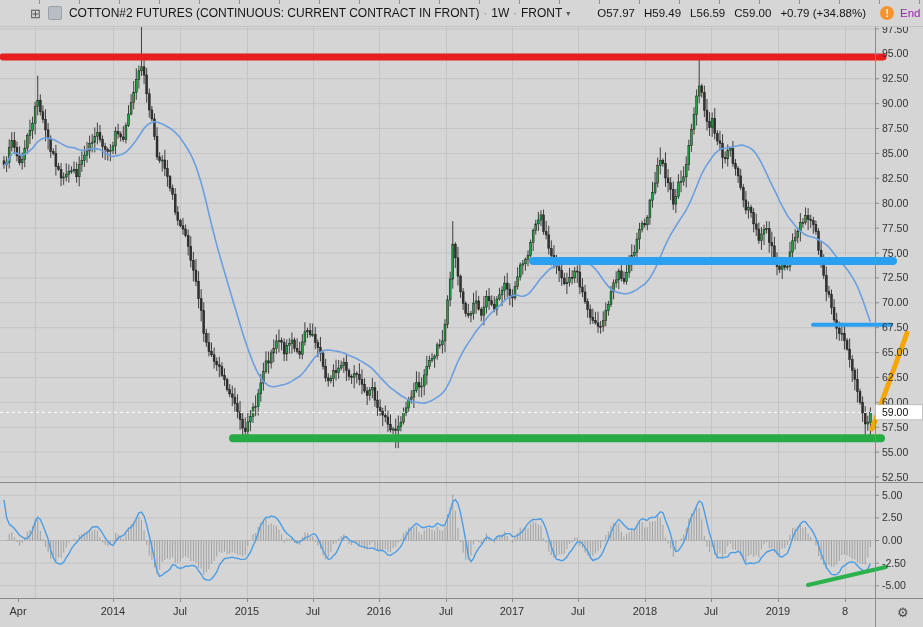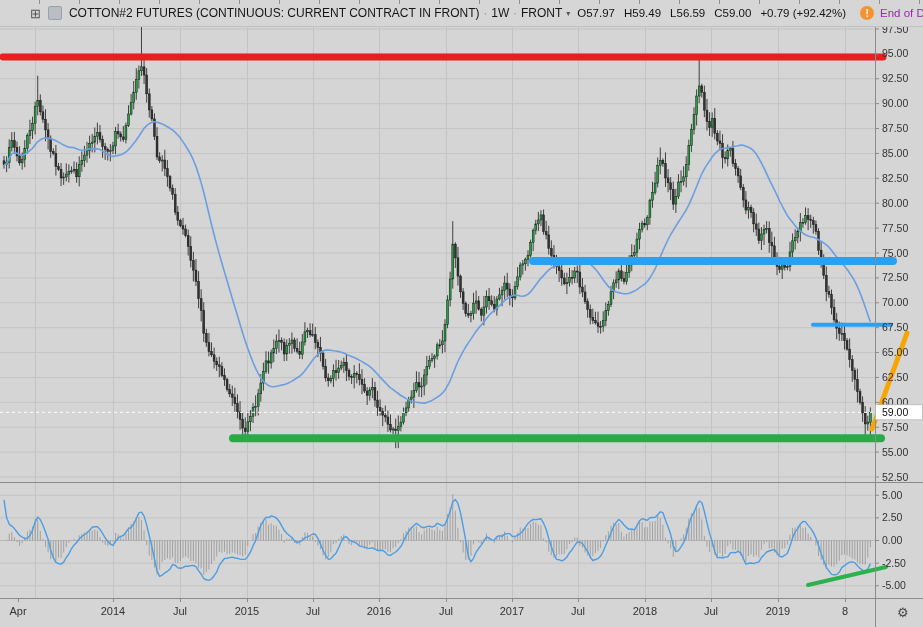--- a/index.html
+++ b/index.html
@@ -11,21 +11,21 @@
     padding:0 16px 0 30px;font-size:11.5px;color:#1c1c1c;
     background-color:#d6d6d6;border-bottom:1px solid #c2c2c2;white-space:nowrap;}
   .toolbar::before{content:'';position:absolute;left:0;top:0;width:100%;height:4px;
     background:repeating-linear-gradient(to right,transparent 0 39px,#8f8f8f 39px 40px);}
   .plusbox{font-size:13px;color:#555;line-height:1;}
   .swatch{width:12px;height:12px;background:#b9bec5;border:1px solid #9ba1a8;border-radius:2px;flex:0 0 auto;}
   .title{font-size:12px;color:#161616;}
   .dot{color:#8d8d8d;font-size:11px;margin:0 -3px;}
   .res,.exch{font-size:12px;color:#161616;}
   .caret{font-size:8px;color:#555;margin-left:-3px;}
-  .ohlc{display:flex;gap:9px;margin-left:0;font-size:11.5px;color:#141414;}
+  .ohlc{display:flex;gap:9px;margin-left:20px;font-size:11.5px;color:#141414;}
   .spacer{flex:1;}
   .eod{display:flex;align-items:center;gap:6px;}
   .eodc{width:14px;height:14px;border-radius:50%;background:#f59331;color:#fff;
     font-size:10px;font-weight:bold;display:flex;align-items:center;justify-content:center;}
   .eodt{color:#9c27b0;font-size:11.5px;}
 </style>
 </head>
 <body>
 
 <div class="app">
@@ -1194,21 +1194,21 @@
     <span class="dot">·</span>
     <span class="res">1W</span>
     <span class="dot">·</span>
     <span class="exch">FRONT</span>
     <span class="caret">▾</span>
     <span class="ohlc">
       <span>O57.97</span>
       <span>H59.49</span>
       <span>L56.59</span>
       <span>C59.00</span>
-      <span>+0.79 (+92.42%)</span>
+      <span>+0.79 (+34.88%)</span>
     </span>
     <span class="spacer"></span>
     <span class="eod">
       <span class="eodc">!</span>
       <span class="eodt">End of Day</span>
     </span>
   </div>
 
 </div>
 

